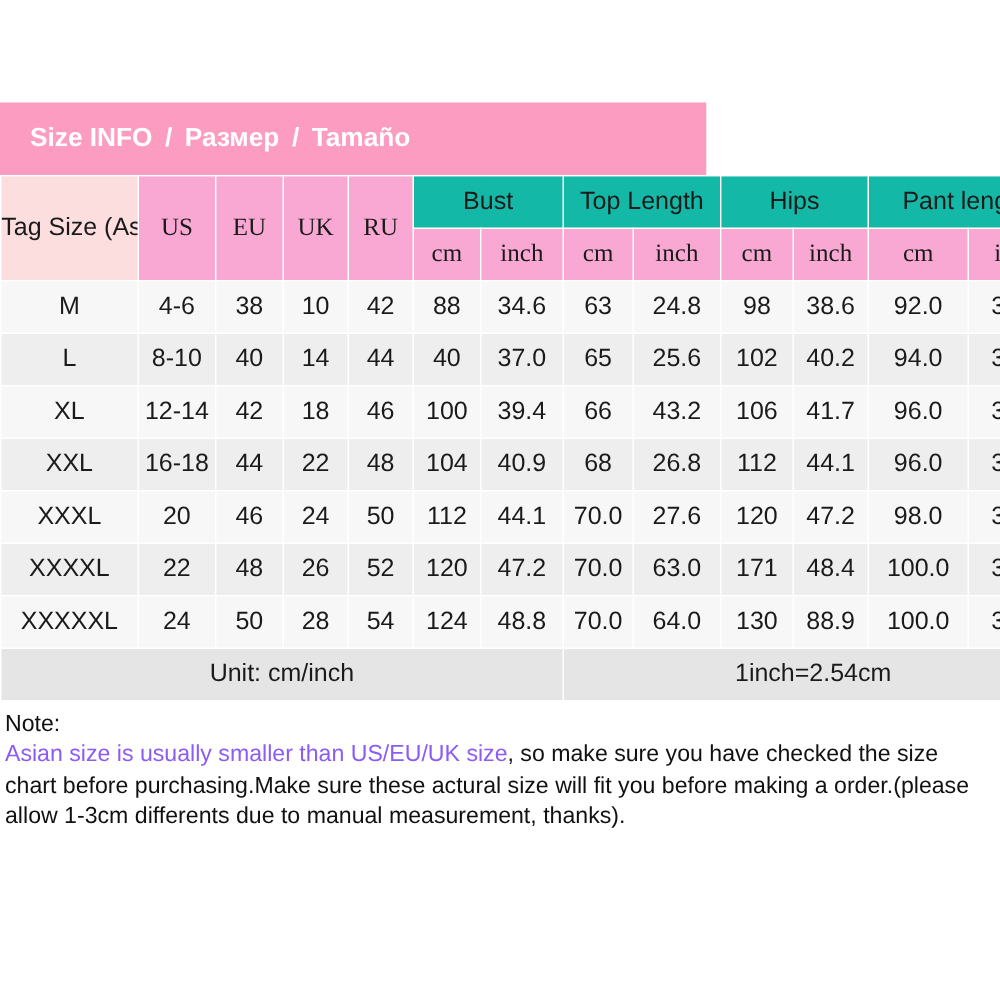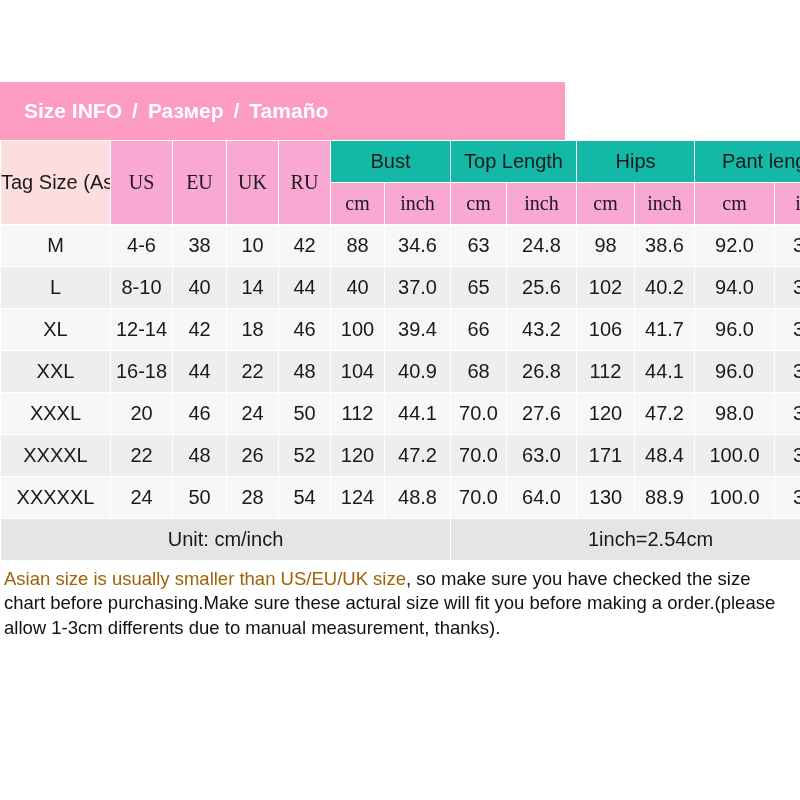--- a/index.html
+++ b/index.html
@@ -84,21 +84,21 @@
   
   .note {
     width: 800px;
     box-sizing: border-box;
     padding: 6px 4px 4px 4px;
     font-size: 18.5px;
     line-height: 1.32;
     color: #111111;
     background: #ffffff;
   }
-  .note .red { color: #a16207; }
+  .note .red { color: #8b5cf6; }
   .note-label { display: block; }
 </style>
 </head>
 <body>
 
 <div id="chart-wrap">
 
   <div class="banner">
     <span class="seg">Size INFO</span>
     <span class="slash">/</span>
@@ -253,16 +253,17 @@
         <td>39.4</td>
       </tr>
       <tr class="unit-row">
         <td colspan="7" class="u1">Unit: cm/inch</td>
         <td colspan="6">1inch=2.54cm</td>
       </tr>
     </tbody>
   </table>
 
   <div class="note">
+    <span class="note-label">Note:</span>
     <span class="red">Asian size is usually smaller than US/EU/UK size</span><span>, so make sure you have checked the size chart before purchasing.Make sure these actural size will fit you before making a order.(please allow 1-3cm differents due to manual measurement, thanks).</span>
   </div>
 
 </div>
 
 </body></html>

